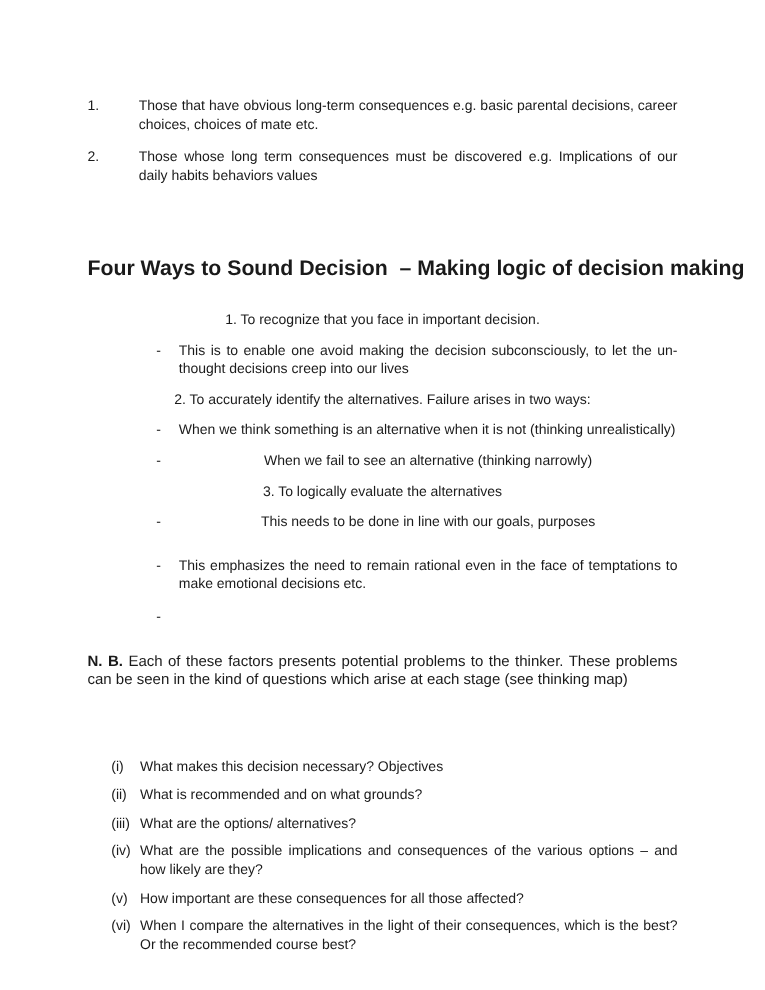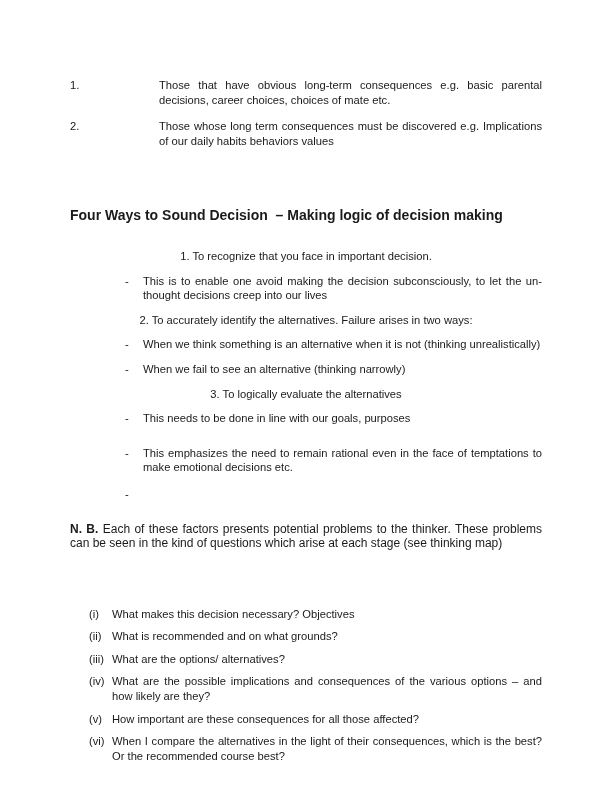--- a/index.html
+++ b/index.html
@@ -35,26 +35,25 @@
     text-align: justify;
     margin-bottom: 12px;
   }
   .numlist-item .marker {
     flex: 0 0 41px;
     text-align: left;
   }
   .numlist-item .body {
     flex: 1 1 auto;
     text-align: justify;
-    margin-left: 48px;
   }
 
   
   .heading {
-    font-size: 14px;
+    font-size: 17px;
     font-weight: bold;
     line-height: 14.6px;
     margin: 0;
     white-space: pre;
   }
   .h-four { margin-top: 26px; }
   .h-thinking { margin-top: 0; }
 
   
   .step {
@@ -74,21 +73,21 @@
     box-sizing: border-box;
   }
   .dash .bullet {
     flex: 0 0 18px;
     text-align: left;
   }
   .dash .body {
     flex: 1 1 auto;
     text-align: justify;
   }
-  .dash .body.nojust { text-align: left; }
+  .dash .body.nojust { text-align: center; }
   .dash.empty .body { min-height: 14.6px; }
 
   
   .nb {
     font-size: 12px;
     line-height: 14.6px;
     margin: 0;
     text-align: justify;
   }
   .nb b { font-weight: bold; }

